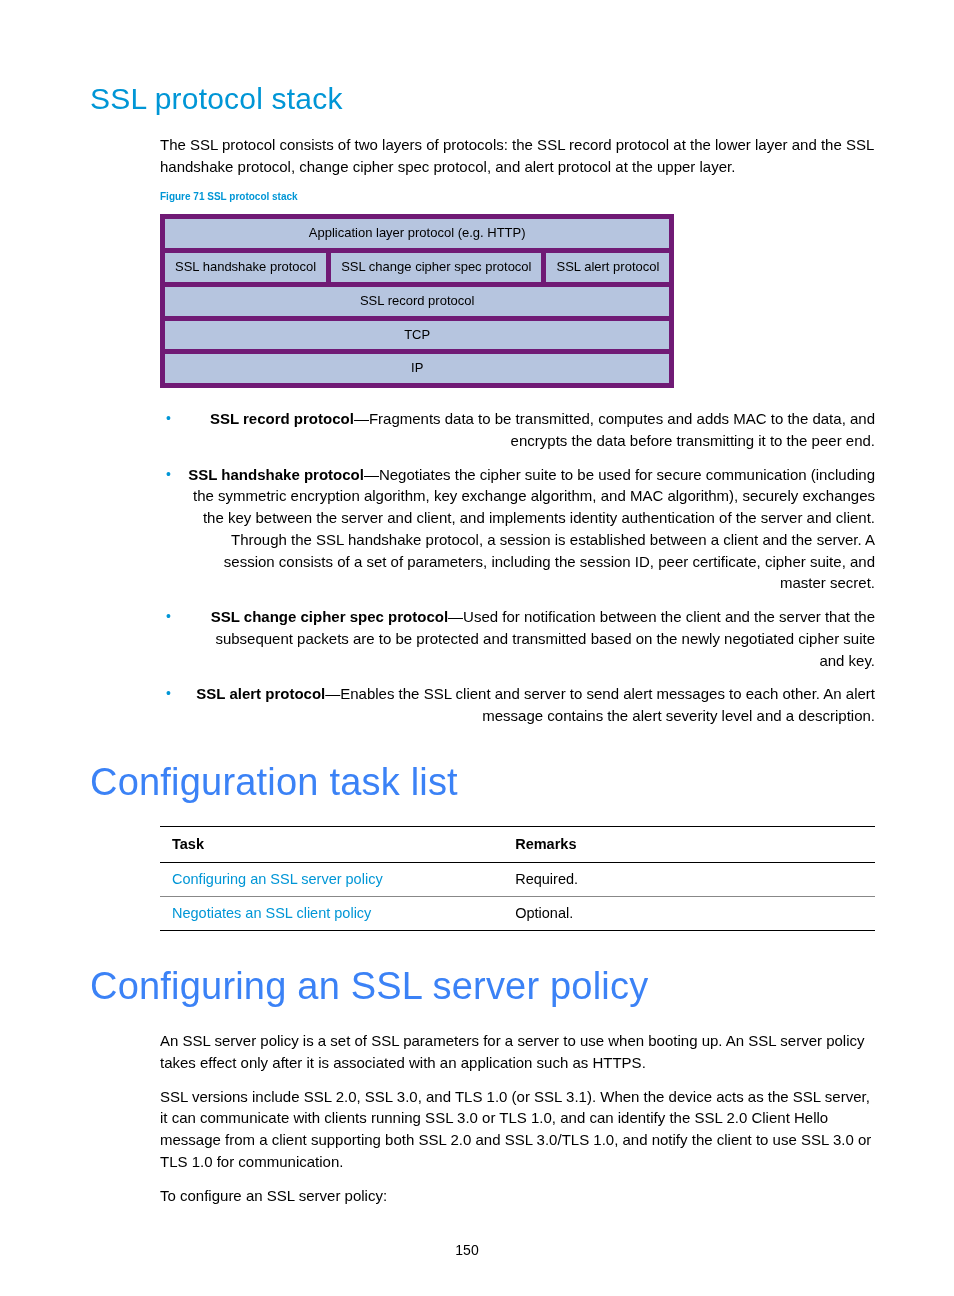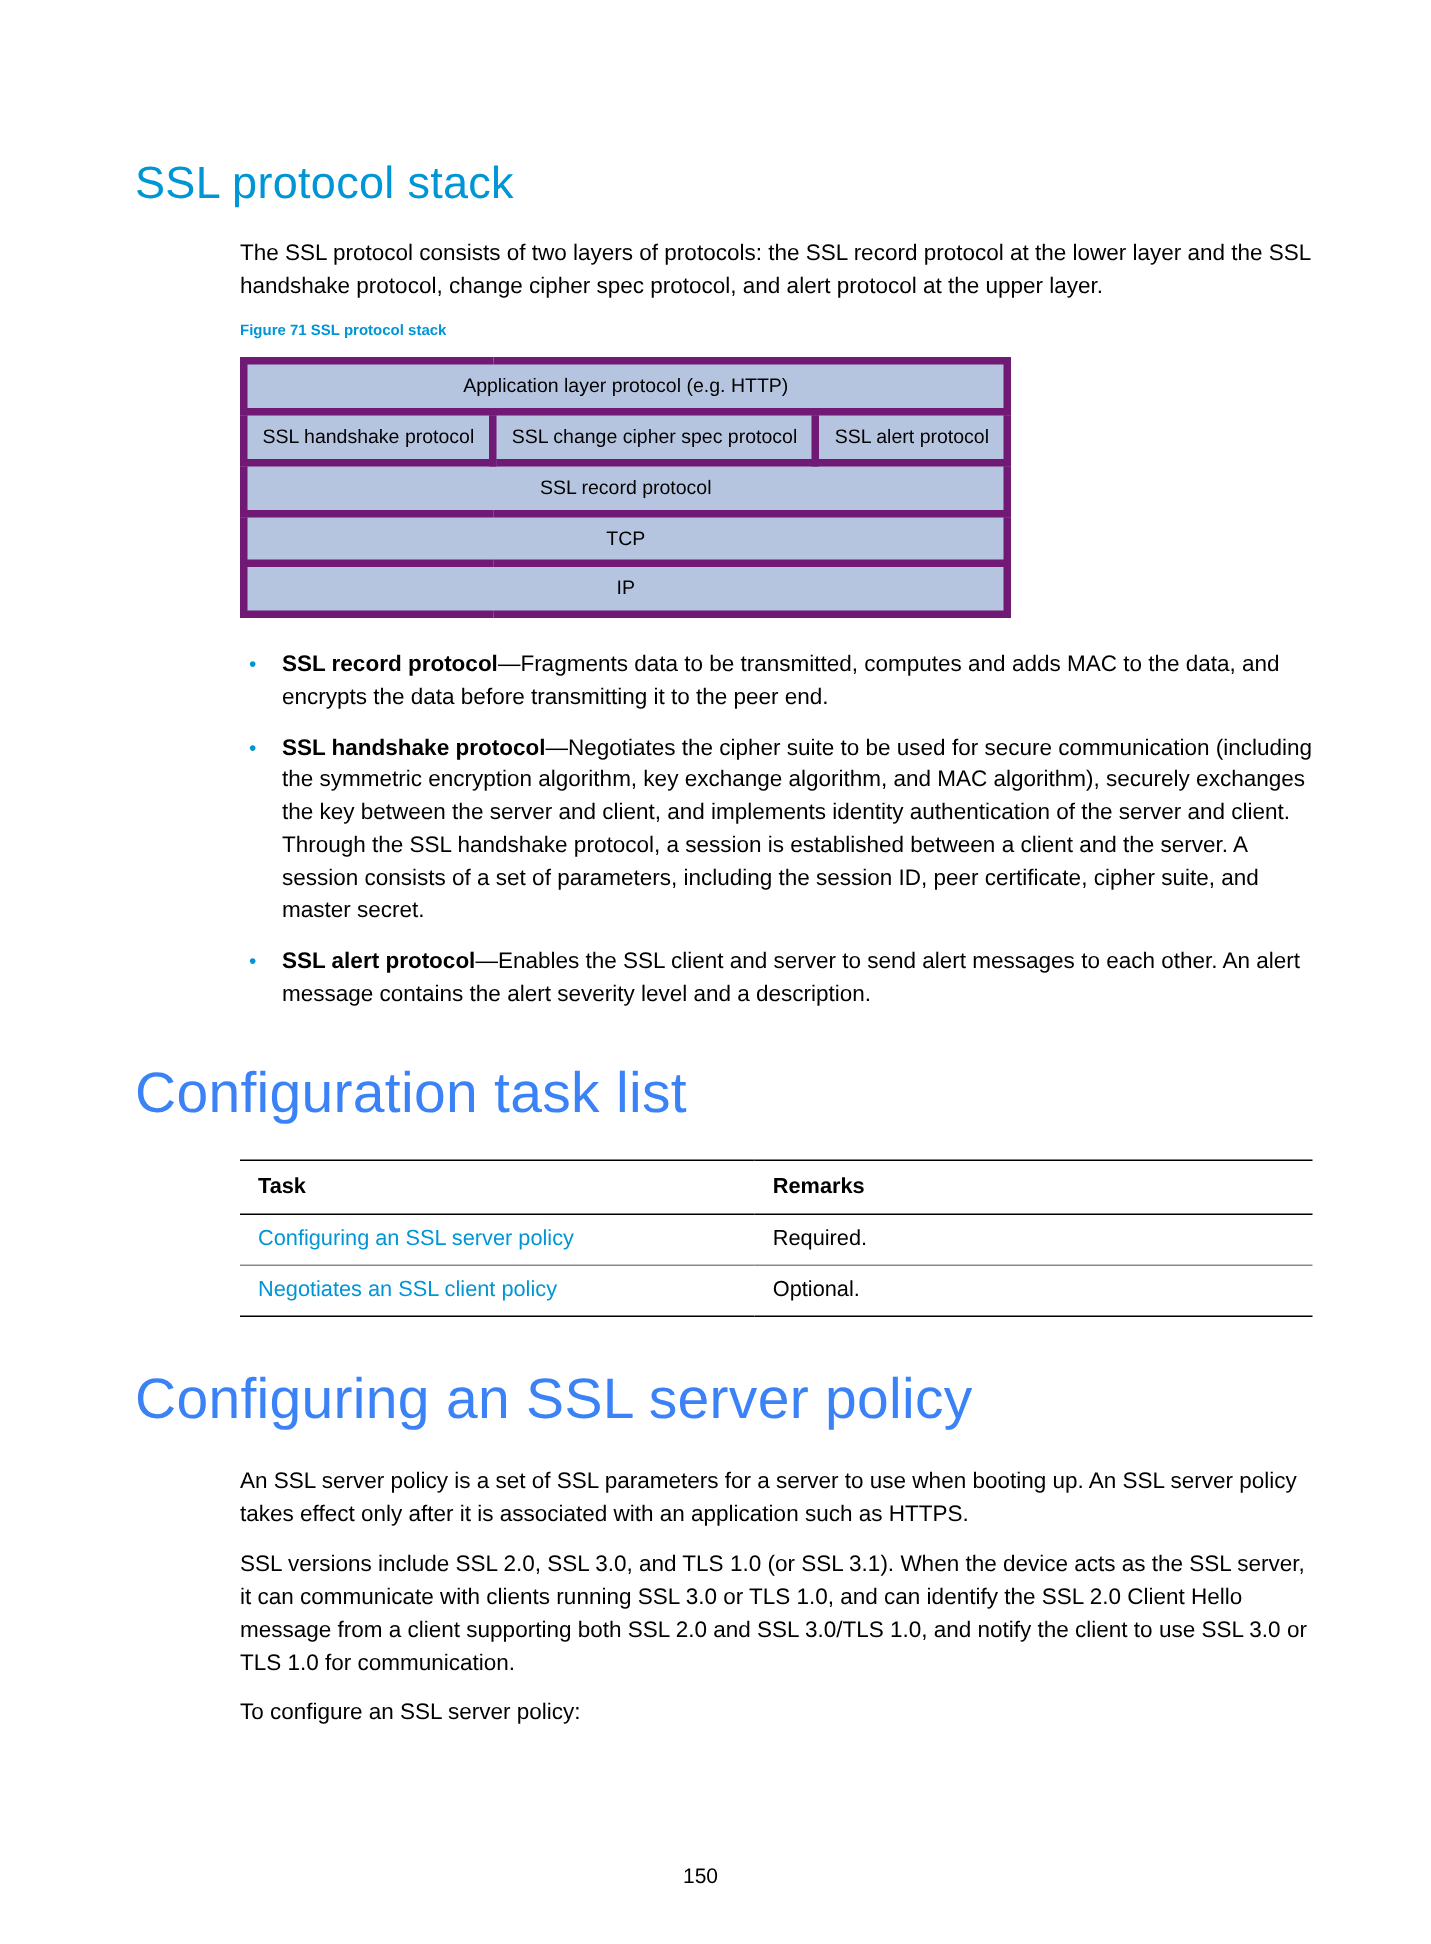--- a/index.html
+++ b/index.html
@@ -8,21 +8,21 @@
     padding: 0;
     background: #fff;
     font-family: "Futura", "Trebuchet MS", Arial, sans-serif;
     color: #000;
     width: 954px;
   }
   .page {
     box-sizing: border-box;
     width: 935px;
     min-height: 1296px;
-    padding: 106px 60px 40px 90px;
+    padding: 82px 60px 40px 90px;
     position: relative;
   }
   h2.section {
     font-family: "Futura", "Trebuchet MS", Arial, sans-serif;
     font-weight: 300;
     color: #0096d6;
     font-size: 30px;
     margin: 0 0 18px 0;
     letter-spacing: 0.2px;
   }
@@ -65,20 +65,21 @@
   ul.bullets {
     list-style: none;
     padding: 0;
     margin: 6px 0 0 0;
   }
   ul.bullets > li {
     position: relative;
     padding-left: 28px;
     margin-bottom: 12px;
     line-height: 1.45;
+    text-align: right;
   }
   ul.bullets > li::before {
     content: "•";
     color: #0096d6;
     position: absolute;
     left: 6px;
     top: 0;
     font-size: 14px;
   }
   
@@ -148,20 +149,23 @@
       </tr>
     </tbody>
       </table>
 
     <ul class="bullets">
       <li>
         <b>SSL record protocol</b><span>—Fragments data to be transmitted, computes and adds MAC to the data, and encrypts the data before transmitting it to the peer end.</span>
       </li>
       <li>
         <b>SSL handshake protocol</b><span>—Negotiates the cipher suite to be used for secure communication (including the symmetric encryption algorithm, key exchange algorithm, and MAC algorithm), securely exchanges the key between the server and client, and implements identity authentication of the server and client. Through the SSL handshake protocol, a session is established between a client and the server. A session consists of a set of parameters, including the session ID, peer certificate, cipher suite, and master secret.</span>
+      </li>
+      <li>
+        <b>SSL change cipher spec protocol</b><span>—Used for notification between the client and the server that the subsequent packets are to be protected and transmitted based on the newly negotiated cipher suite and key.</span>
       </li>
       <li>
         <b>SSL alert protocol</b><span>—Enables the SSL client and server to send alert messages to each other. An alert message contains the alert severity level and a description.</span>
       </li>
     </ul>
   </div>
 
   <h1 class="big-section">Configuration task list</h1>
 
   <div class="body-block">

